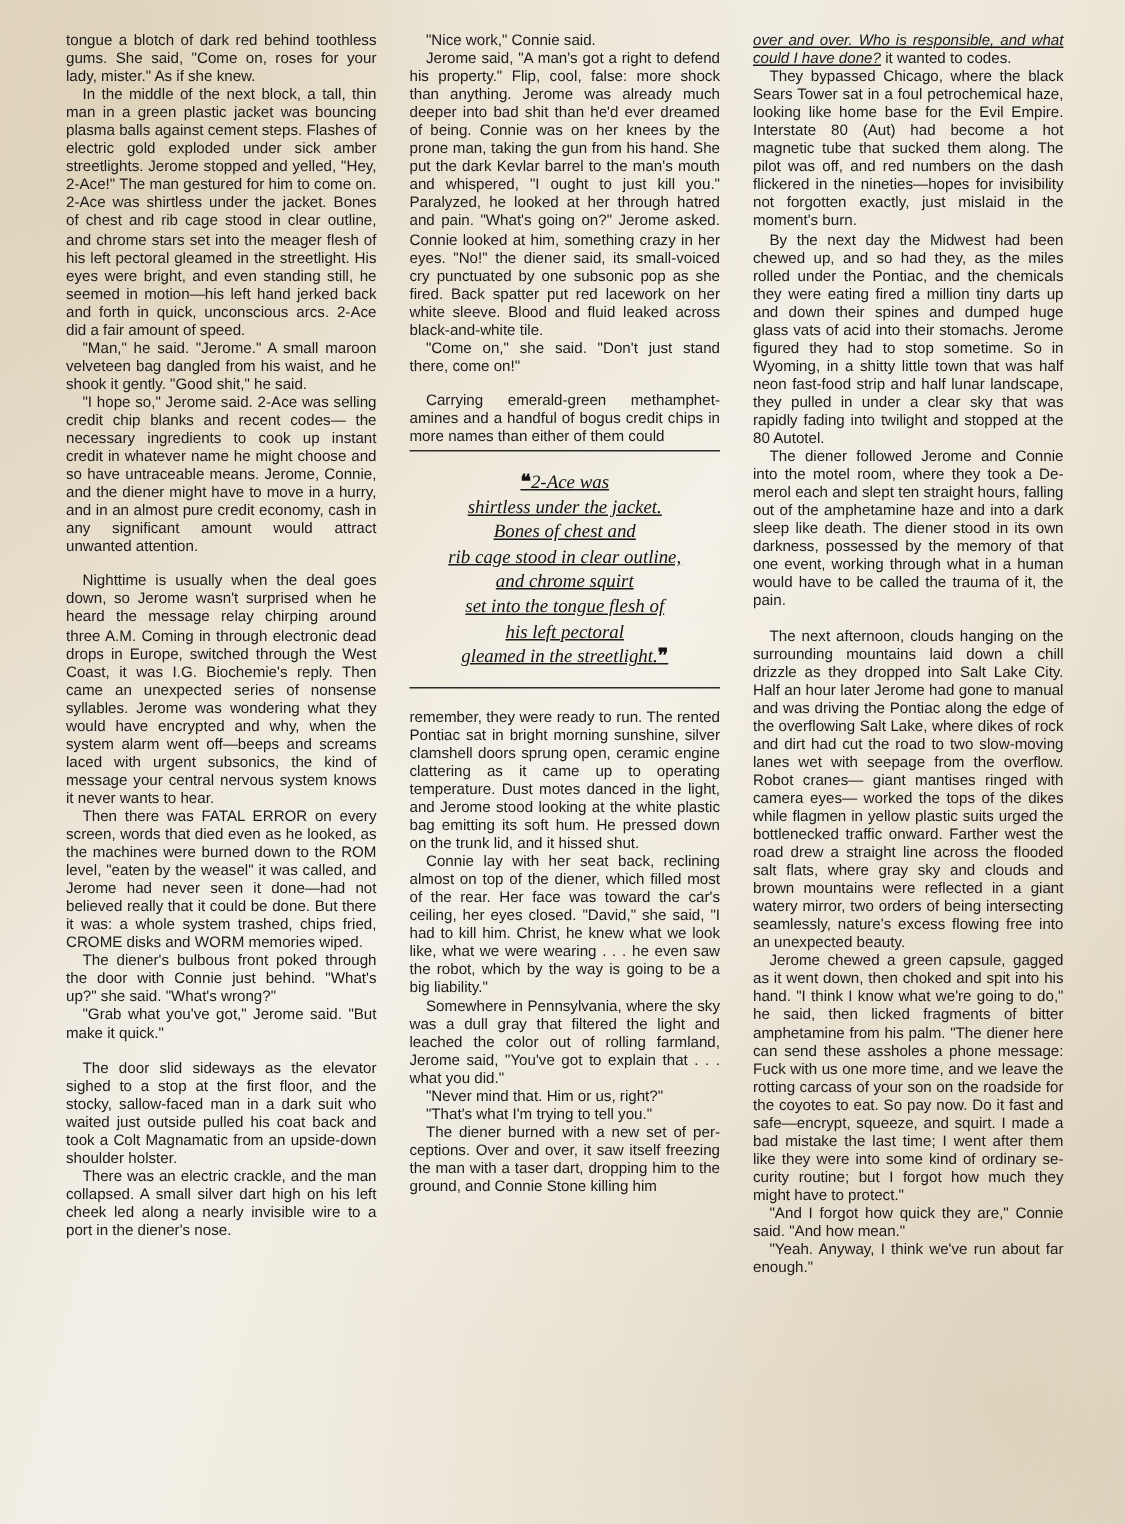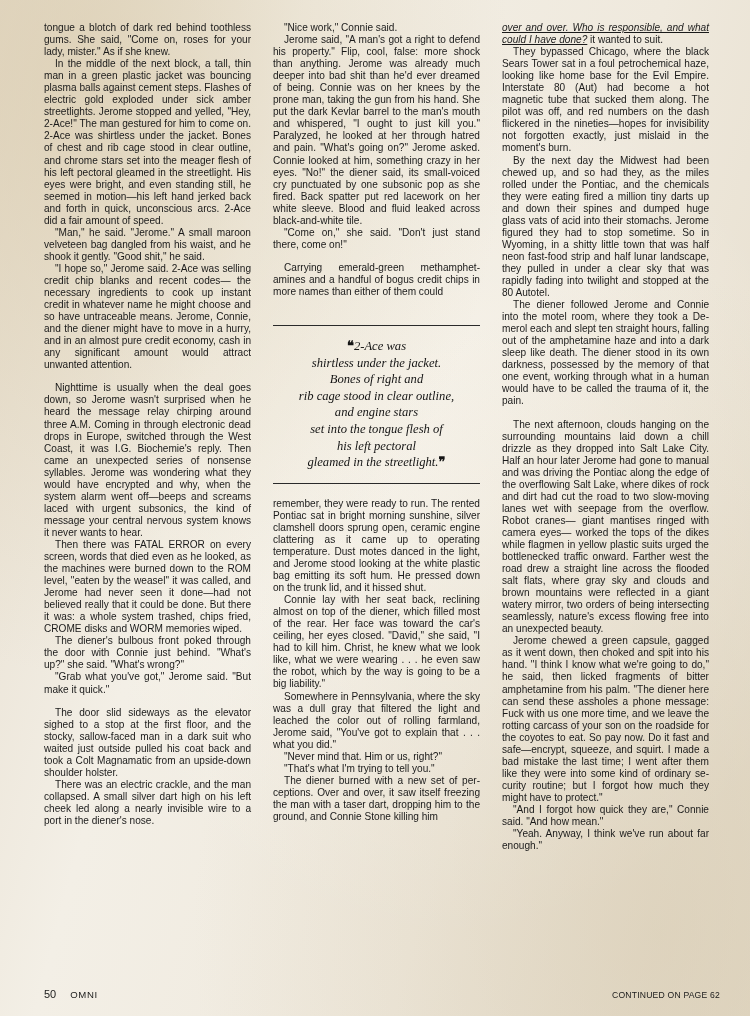--- a/index.html
+++ b/index.html
@@ -51,21 +51,22 @@
     text-justify: inter-word;
     text-indent: 11px;
     hyphens: auto;
   }
   p.noindent { text-indent: 0; }
   p + p { margin-top: 0; }
   .gap { height: 11px; }
 
   
   .pullquote-wrap {
-    margin: 27px 0 14px 0;
+    margin: 2px 0 14px 0;
+    text-decoration: underline;
   }
   .rule {
     border: 0;
     border-top: 1.4px solid #2a2a2a;
     margin: 0 0 12px 0;
   }
   .rule.bottom { margin: 12px 0 0 0; }
   .pullquote {
     font-family: "Liberation Serif", serif;
     font-style: italic;
@@ -130,52 +131,45 @@
       <p>Jerome said, "A man's got a right to de­fend his property." Flip, cool, false: more shock than anything. Jerome was already much deeper into bad shit than he'd ever dreamed of being. Connie was on her knees by the prone man, taking the gun from his hand. She put the dark Kevlar bar­rel to the man's mouth and whispered, "I ought to just kill you." Paralyzed, he looked at her through hatred and pain. "What's going on?" Jerome asked. Connie looked at him, something crazy in her eyes. "No!" the diener said, its small-voiced cry punc­tuated by one subsonic pop as she fired. Back spatter put red lacework on her white sleeve. Blood and fluid leaked across black-and-white tile.</p>
       <p>"Come on," she said. "Don't just stand there, come on!"</p>
       <div class="gap"></div>
       <p>Carrying emerald-green methamphet­amines and a handful of bogus credit chips in more names than either of them could</p>
 
       <div class="pullquote-wrap">
         <hr class="rule">
         <p class="pullquote">
           <span class="quotemark">❝</span><span>2-Ace was</span><br>
           <span>shirtless under the jacket.</span><br>
-          <span>Bones of right and</span><br>
+          <span>Bones of chest and</span><br>
           <span>rib cage stood in clear outline,</span><br>
-          <span>and engine stars</span><br>
+          <span>and chrome squirt</span><br>
           <span>set into the tongue flesh of</span><br>
           <span>his left pectoral</span><br>
           <span>gleamed in the streetlight.</span><span class="quotemark">❞</span>
         </p>
         <hr class="rule bottom">
       </div>
 
       <p class="noindent">remember, they were ready to run. The rented Pontiac sat in bright morning sun­shine, silver clamshell doors sprung open, ceramic engine clattering as it came up to operating temperature. Dust motes danced in the light, and Jerome stood looking at the white plastic bag emitting its soft hum. He pressed down on the trunk lid, and it hissed shut.</p>
       <p>Connie lay with her seat back, reclining almost on top of the diener, which filled most of the rear. Her face was toward the car's ceiling, her eyes closed. "David," she said, "I had to kill him. Christ, he knew what we look like, what we were wearing . . . he even saw the robot, which by the way is going to be a big liability."</p>
       <p>Somewhere in Pennsylvania, where the sky was a dull gray that filtered the light and leached the color out of rolling farm­land, Jerome said, "You've got to explain that . . . what you did."</p>
       <p>"Never mind that. Him or us, right?"</p>
       <p>"That's what I'm trying to tell you."</p>
       <p>The diener burned with a new set of per­ceptions. Over and over, it saw itself freez­ing the man with a taser dart, dropping him to the ground, and Connie Stone killing him</p>
     </div>
 
     <div class="col">
-      <p class="noindent"><span class="italic">over and over. Who is responsible, and what could I have done?</span><span> it wanted to suit.</span></p>
+      <p class="noindent"><span class="italic">over and over. Who is responsible, and what could I have done?</span><span> it wanted to codes.</span></p>
       <p>They bypassed Chicago, where the black Sears Tower sat in a foul petrochem­ical haze, looking like home base for the Evil Empire. Interstate 80 (Aut) had be­come a hot magnetic tube that sucked them along. The pilot was off, and red numbers on the dash flickered in the nine­ties—hopes for invisibility not forgotten ex­actly, just mislaid in the moment's burn.</p>
       <p>By the next day the Midwest had been chewed up, and so had they, as the miles rolled under the Pontiac, and the chemi­cals they were eating fired a million tiny darts up and down their spines and dumped huge glass vats of acid into their stomachs. Jerome figured they had to stop sometime. So in Wyoming, in a shitty little town that was half neon fast-food strip and half lunar landscape, they pulled in under a clear sky that was rapidly fading into twi­light and stopped at the 80 Autotel.</p>
       <p>The diener followed Jerome and Connie into the motel room, where they took a De­merol each and slept ten straight hours, falling out of the amphetamine haze and into a dark sleep like death. The diener stood in its own darkness, possessed by the memory of that one event, working through what in a human would have to be called the trauma of it, the pain.</p>
       <div class="gap"></div>
       <p>The next afternoon, clouds hanging on the surrounding mountains laid down a chill drizzle as they dropped into Salt Lake City. Half an hour later Jerome had gone to manual and was driving the Pontiac along the edge of the overflowing Salt Lake, where dikes of rock and dirt had cut the road to two slow-moving lanes wet with seepage from the overflow. Robot cranes— giant mantises ringed with camera eyes— worked the tops of the dikes while flagmen in yellow plastic suits urged the bottle­necked traffic onward. Farther west the road drew a straight line across the flooded salt flats, where gray sky and clouds and brown mountains were reflected in a giant watery mirror, two orders of being inter­secting seamlessly, nature's excess flow­ing free into an unexpected beauty.</p>
       <p>Jerome chewed a green capsule, gagged as it went down, then choked and spit into his hand. "I think I know what we're going to do," he said, then licked frag­ments of bitter amphetamine from his palm. "The diener here can send these assholes a phone message: Fuck with us one more time, and we leave the rotting carcass of your son on the roadside for the coyotes to eat. So pay now. Do it fast and safe—en­crypt, squeeze, and squirt. I made a bad mistake the last time; I went after them like they were into some kind of ordinary se­curity routine; but I forgot how much they might have to protect."</p>
       <p>"And I forgot how quick they are," Connie said. "And how mean."</p>
       <p>"Yeah. Anyway, I think we've run about far enough."</p>
     </div>
 
   </div>
 
-  <div class="footer">
-    <div class="folio">
-      <span class="num">50</span>
-      <span class="mag">OMNI</span>
-    </div>
-    <div class="continued">CONTINUED ON PAGE 62</div>
-  </div>
 </div>
 
 </body></html>

